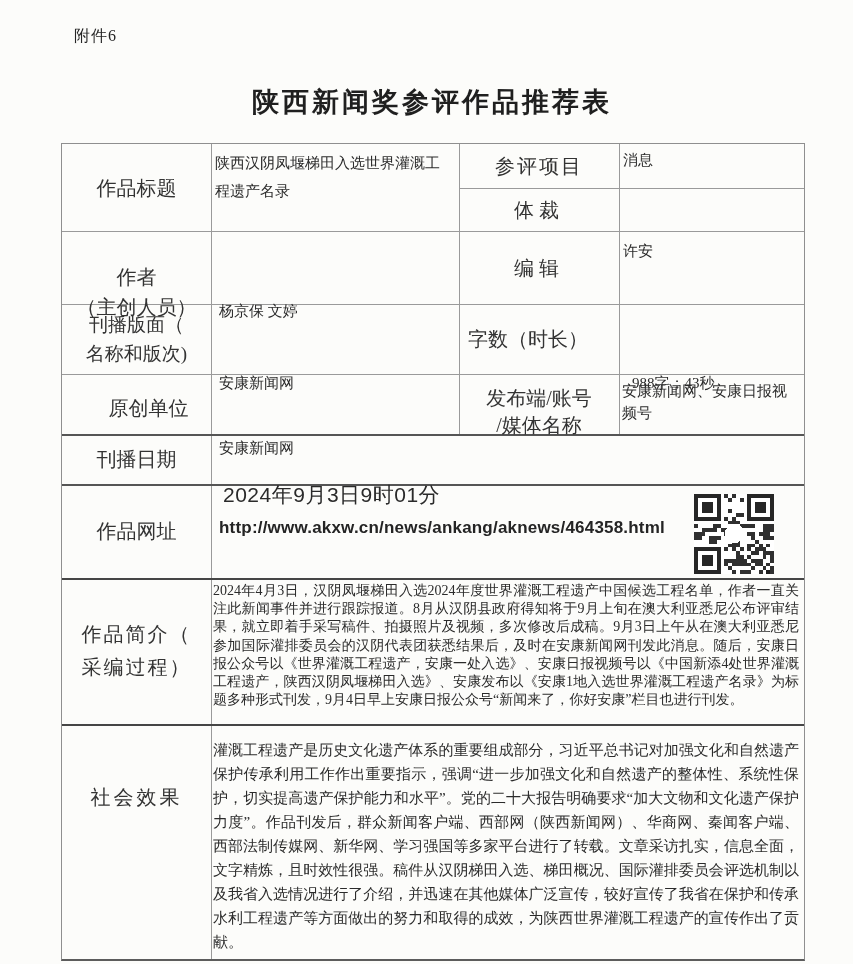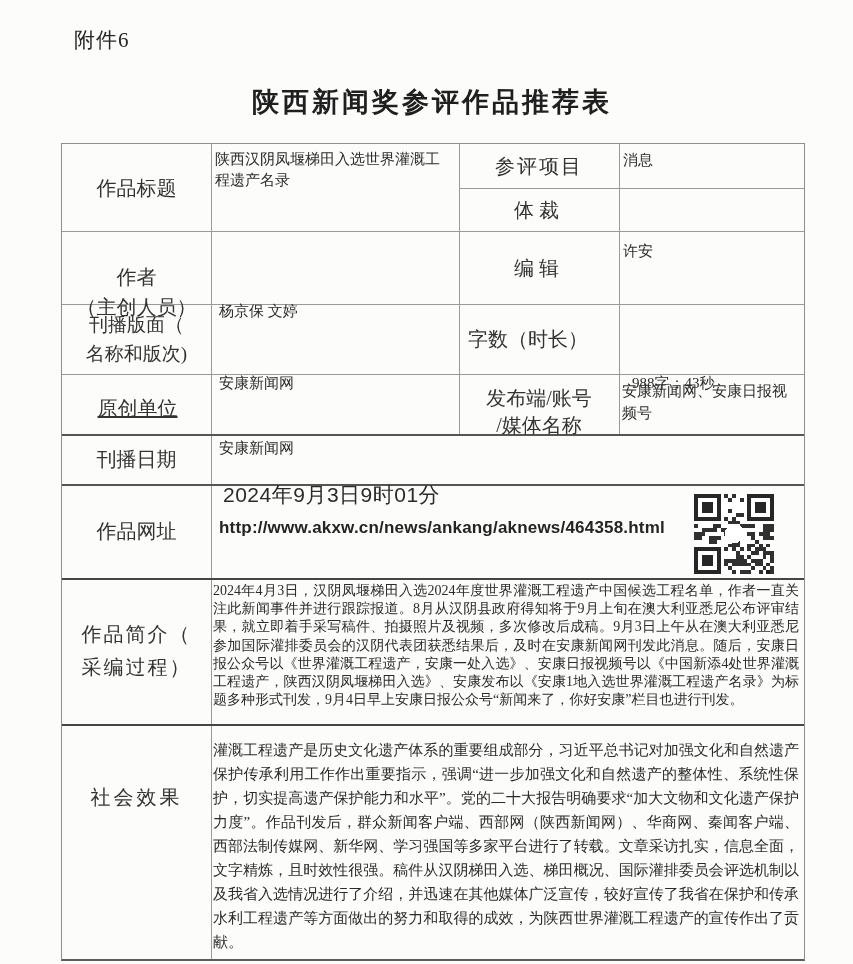--- a/index.html
+++ b/index.html
@@ -5,21 +5,21 @@
   html,body{margin:0;padding:0;}
   body{
     width:853px;height:964px;position:relative;
     background:#fcfcfa;
     font-family:"Liberation Serif","DejaVu Serif",serif;
     color:#2e2e2e;
     overflow:hidden;
   }
   .attachment{
     position:absolute;left:74px;top:26px;
-    font-size:21px;color:#262626;letter-spacing:1px;
+    font-size:16px;color:#262626;letter-spacing:1px;
   }
   .doc-title{
     position:absolute;left:61px;top:84px;width:742px;
     text-align:center;font-size:27px;font-weight:700;
     letter-spacing:3px;color:#1f1f1f;
   }
   .form-table{
     position:absolute;left:61px;top:143px;width:742px;height:815px;
     border:1px solid #8f8f8f;border-bottom:2px solid #5c5c5c;
     box-sizing:content-box;
@@ -62,39 +62,39 @@
   <div class="hline" style="top:44px;left:397px;width:345px;"></div>
   <div class="hline" style="top:87px;"></div>
   <div class="hline" style="top:160px;"></div>
   <div class="hline" style="top:230px;"></div>
   <div class="hline dark" style="top:290px;"></div>
   <div class="hline dark" style="top:340px;"></div>
   <div class="hline darker" style="top:434px;"></div>
   <div class="hline darker" style="top:580px;"></div>
 
   <div class="cell lbl" style="left:0;top:0;width:149px;height:87px;">作品标题</div>
-  <div class="cell val" style="left:153px;top:5px;width:236px;line-height:21px;">陕西汉阴凤堰梯田入选世界灌溉工程遗产名录</div>
+  <div class="cell val" style="left:153px;top:5px;width:236px;line-height:28px;">陕西汉阴凤堰梯田入选世界灌溉工程遗产名录</div>
   <div class="cell lbl" style="left:397px;top:0;width:160px;height:44px;letter-spacing:2px;">参评项目</div>
   <div class="cell val" style="left:561px;top:7px;width:175px;">消息</div>
   <div class="cell lbl" style="left:397px;top:44px;width:160px;height:43px;letter-spacing:5px;">体裁</div>
   <div class="cell val" style="left:561px;top:50px;width:175px;"></div>
 
   <div class="cell lbl" style="left:0;top:87px;width:149px;height:73px;margin-top:24px;">作者
 （主创人员）</div>
   <div class="cell val vflex" style="left:157px;top:87px;width:230px;height:73px;">杨京保 文婷</div>
   <div class="cell lbl" style="left:397px;top:87px;width:160px;height:73px;letter-spacing:5px;">编辑</div>
   <div class="cell val" style="left:561px;top:98px;width:175px;">许安</div>
 
   <div class="cell lbl" style="left:0;top:160px;width:149px;height:70px;font-size:19px;line-height:29px;">刊播版面（
 名称和版次)</div>
   <div class="cell val vflex" style="left:157px;top:160px;width:230px;height:70px;">安康新闻网</div>
   <div class="cell lbl" style="left:386px;top:160px;width:160px;height:70px;">字数（时长）</div>
   <div class="cell val vflex" style="left:570px;top:160px;width:170px;height:70px;">988字；43秒</div>
 
-  <div class="cell lbl" style="left:1px;top:230px;width:149px;height:68px;text-decoration:underline;">原创单位</div>
+  <div class="cell lbl" style="left:12px;top:230px;width:149px;height:68px;">原创单位</div>
   <div class="cell val vflex" style="left:157px;top:230px;width:230px;height:60px;">安康新闻网</div>
   <div class="cell lbl" style="left:397px;top:230px;width:160px;height:76px;line-height:27px;">发布端/账号
 /媒体名称</div>
   <div class="cell val" style="left:560px;top:236px;width:179px;line-height:22px;">安康新闻网、安康日报视频号</div>
 
   <div class="cell lbl" style="left:0;top:290px;width:149px;height:50px;">刊播日期</div>
   <div class="cell val vflex date-text" style="left:161px;top:290px;width:400px;height:34px;">2024年9月3日9时01分</div>
 
   <div class="cell lbl" style="left:0;top:340px;width:149px;height:94px;">作品网址</div>
   <div class="cell val url-text" style="left:157px;top:354px;width:470px;">http://www.akxw.cn/news/ankang/aknews/464358.html</div>

